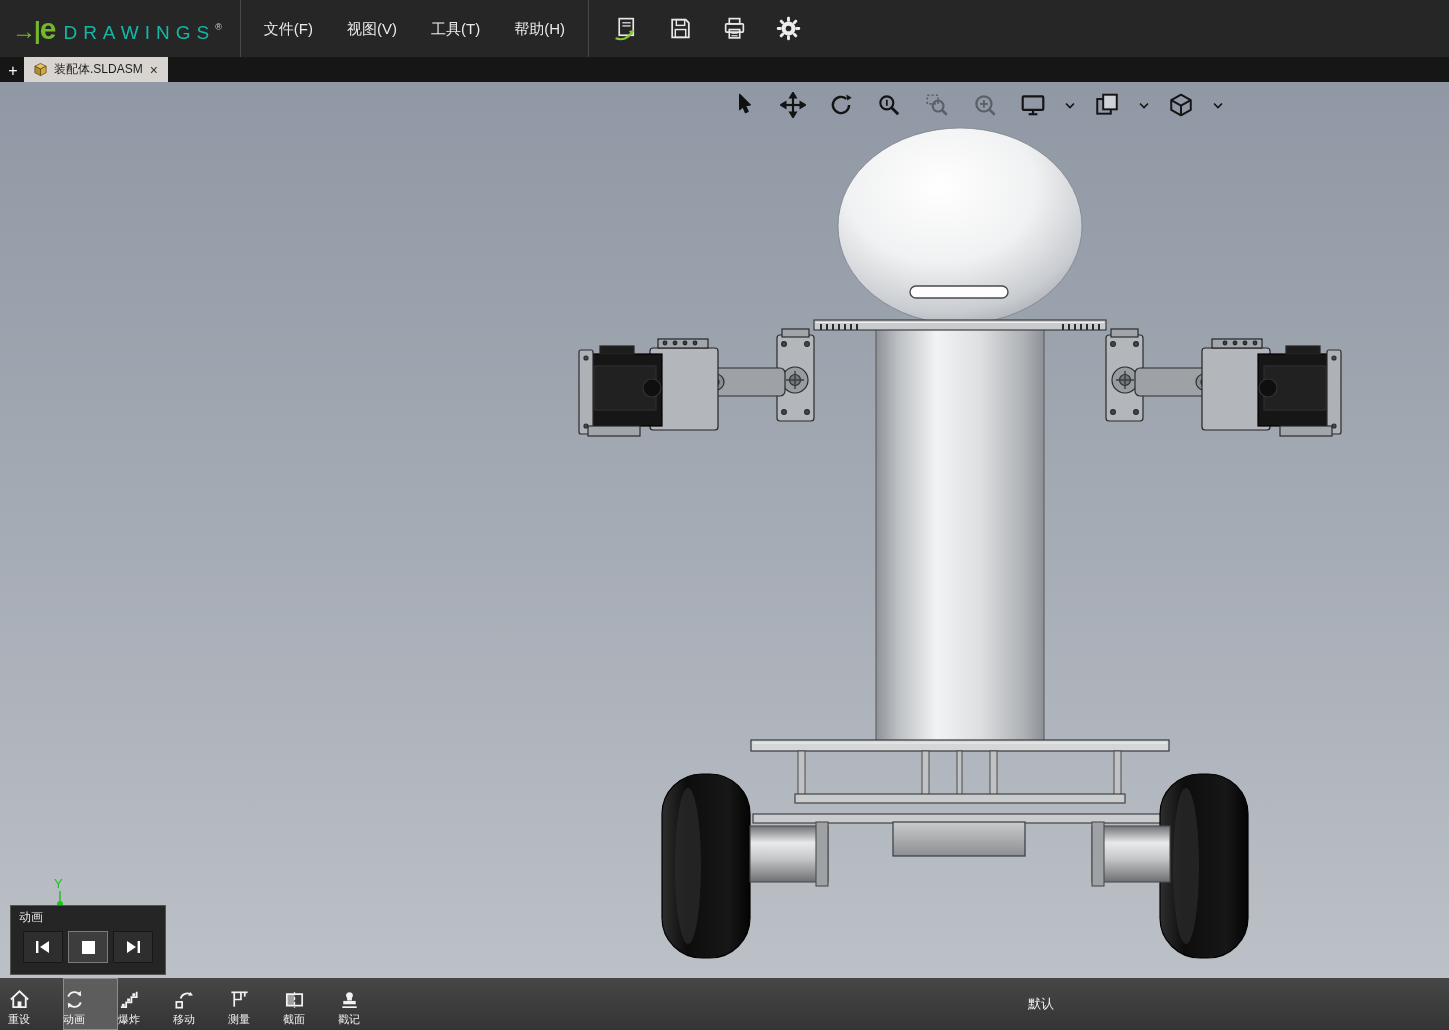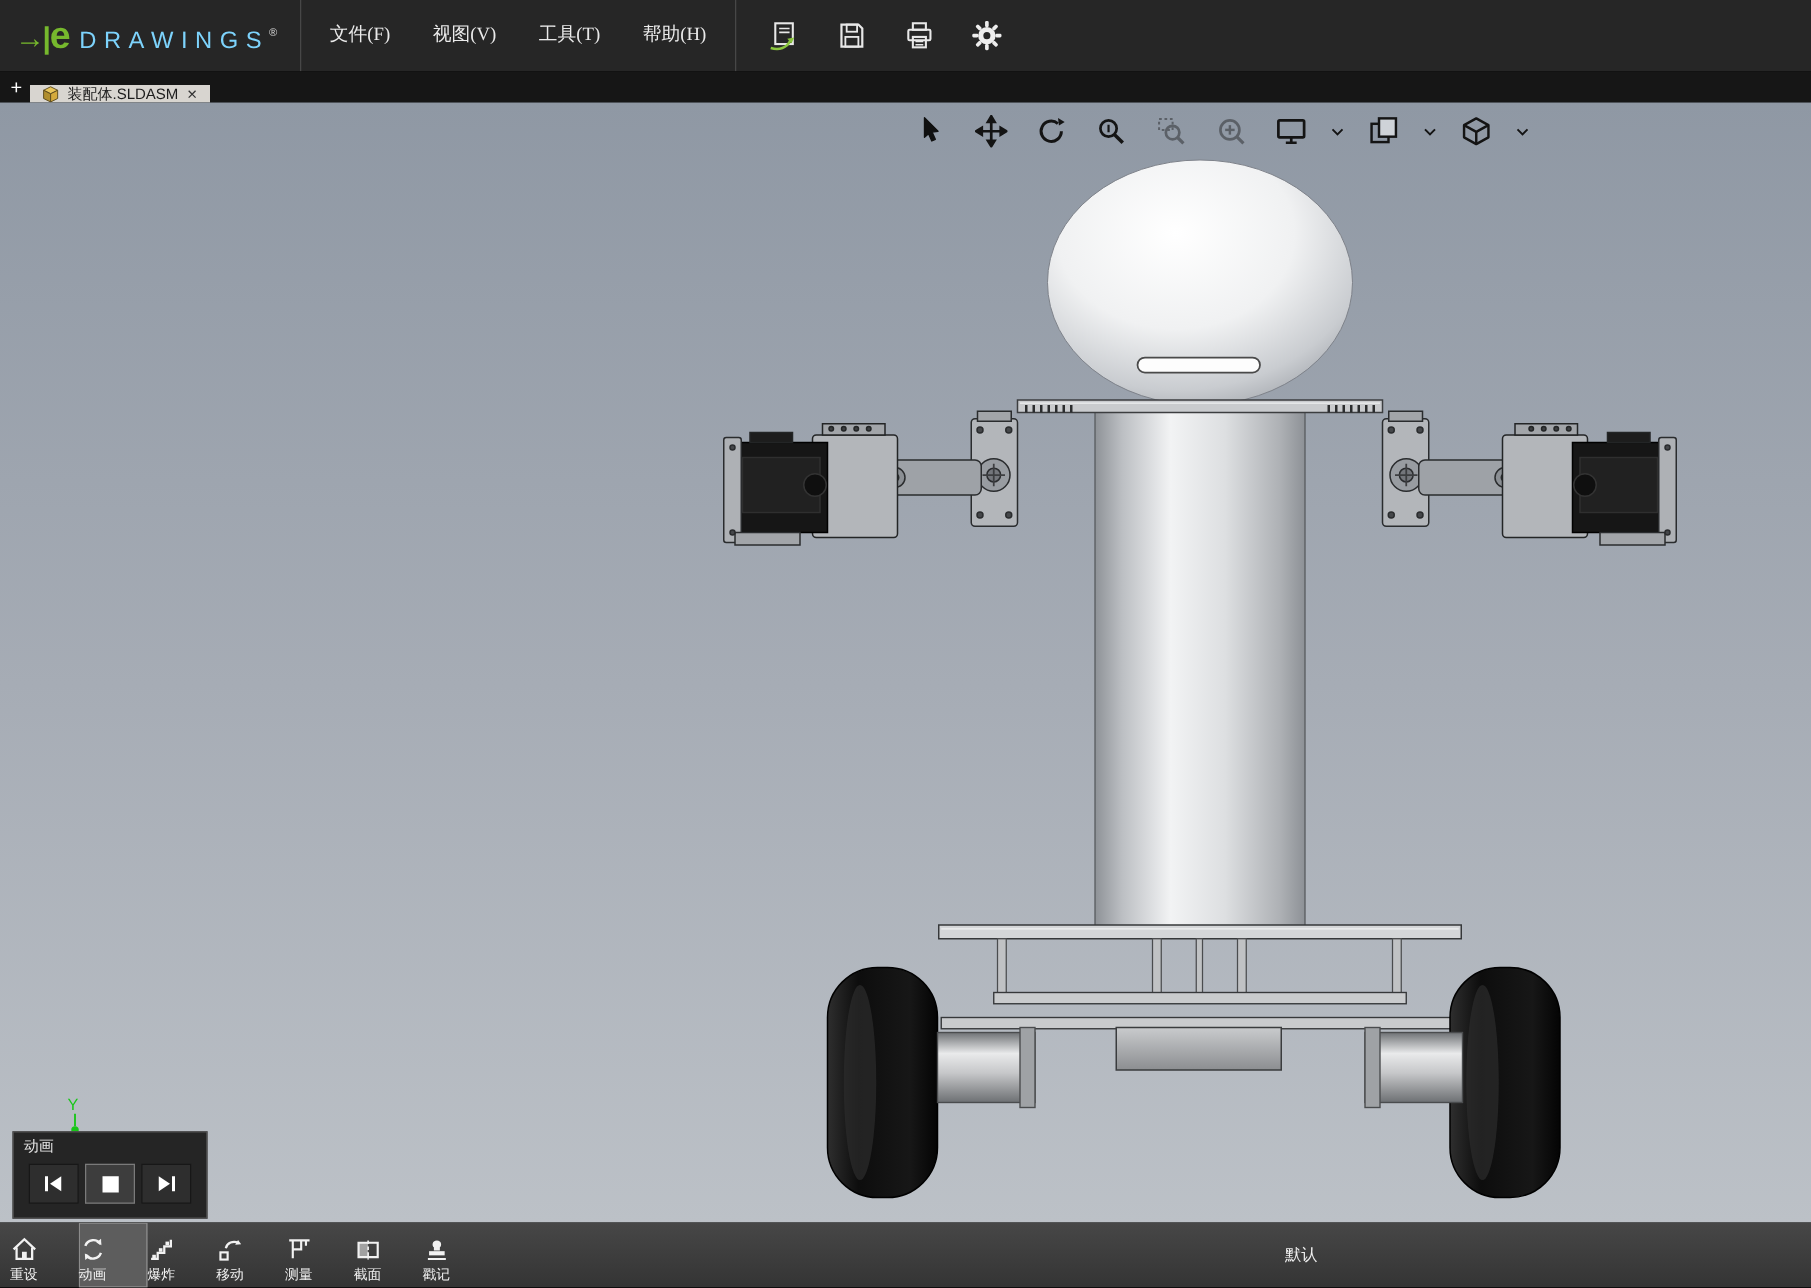--- a/index.html
+++ b/index.html
@@ -6,35 +6,35 @@
   html,body { width:1449px; height:1030px; overflow:hidden; background:#000;
     font-family:"Liberation Sans","DejaVu Sans",sans-serif; }
   .app { position:relative; width:1449px; height:1030px; }
 
   
   .topbar { position:absolute; top:0; left:0; width:1449px; height:57px;
     background:#262626; display:flex; align-items:center; }
   .brand { display:flex; align-items:baseline; padding:0 18px 0 12px; }
   .brand-arrow { color:#76b82d; font-size:24px; font-weight:bold; letter-spacing:-2px; }
   .brand-e { color:#76b82d; font-size:30px; font-weight:bold; margin-left:1px; }
-  .brand-name { color:#7dd3fc; font-size:19px; letter-spacing:6px; margin-left:7px; }
+  .brand-name { color:#14b8a6; font-size:19px; letter-spacing:6px; margin-left:7px; }
   .brand-reg { color:#d8d8d8; font-size:9px; vertical-align:super; position:relative; top:-9px; }
   .vsep { width:1px; height:57px; background:#474747; }
   .menus { display:flex; align-items:center; height:57px; padding:0 6px; }
-  .menu-item { color:#eaeaea; font-size:15px; padding:0 17px; line-height:57px; cursor:default;font-family:Liberation Serif, serif; }
+  .menu-item { color:#eaeaea; font-size:15px; padding:0 17px; line-height:57px; cursor:default; }
   .quick-toolbar { display:flex; align-items:center; gap:22px; padding-left:22px; }
   .qt-btn { background:none; border:none; width:32px; height:32px; display:flex;
     align-items:center; justify-content:center; cursor:pointer; }
 
   
   .tabbar { position:absolute; top:57px; left:0; width:1449px; height:25px;
     background:#161616; display:flex; align-items:flex-end; }
   .newtab { color:#fff; background:none; border:none; font-size:16px; line-height:16px;
     width:18px; margin:0 2px 3px 4px; cursor:pointer; }
-  .tab { height:14px; background:#d8d5d0; display:flex; align-items:center;
+  .tab { height:25px; background:#d8d5d0; display:flex; align-items:center;
     padding:0 9px; gap:6px; cursor:pointer; }
   .tab-label { font-size:12px; color:#1d1d1d; }
   .tab-close { background:none; border:none; font-size:14px; line-height:12px;
     color:#333; cursor:pointer; padding:0 1px; }
 
   
   .viewport { position:absolute; top:82px; left:0; width:1449px; height:896px;
     background:linear-gradient(180deg,#8f98a4 0%, #a6acb5 52%, #bcc1c7 100%); overflow:hidden; }
   .model-svg { position:absolute; top:0; left:0; }
 

